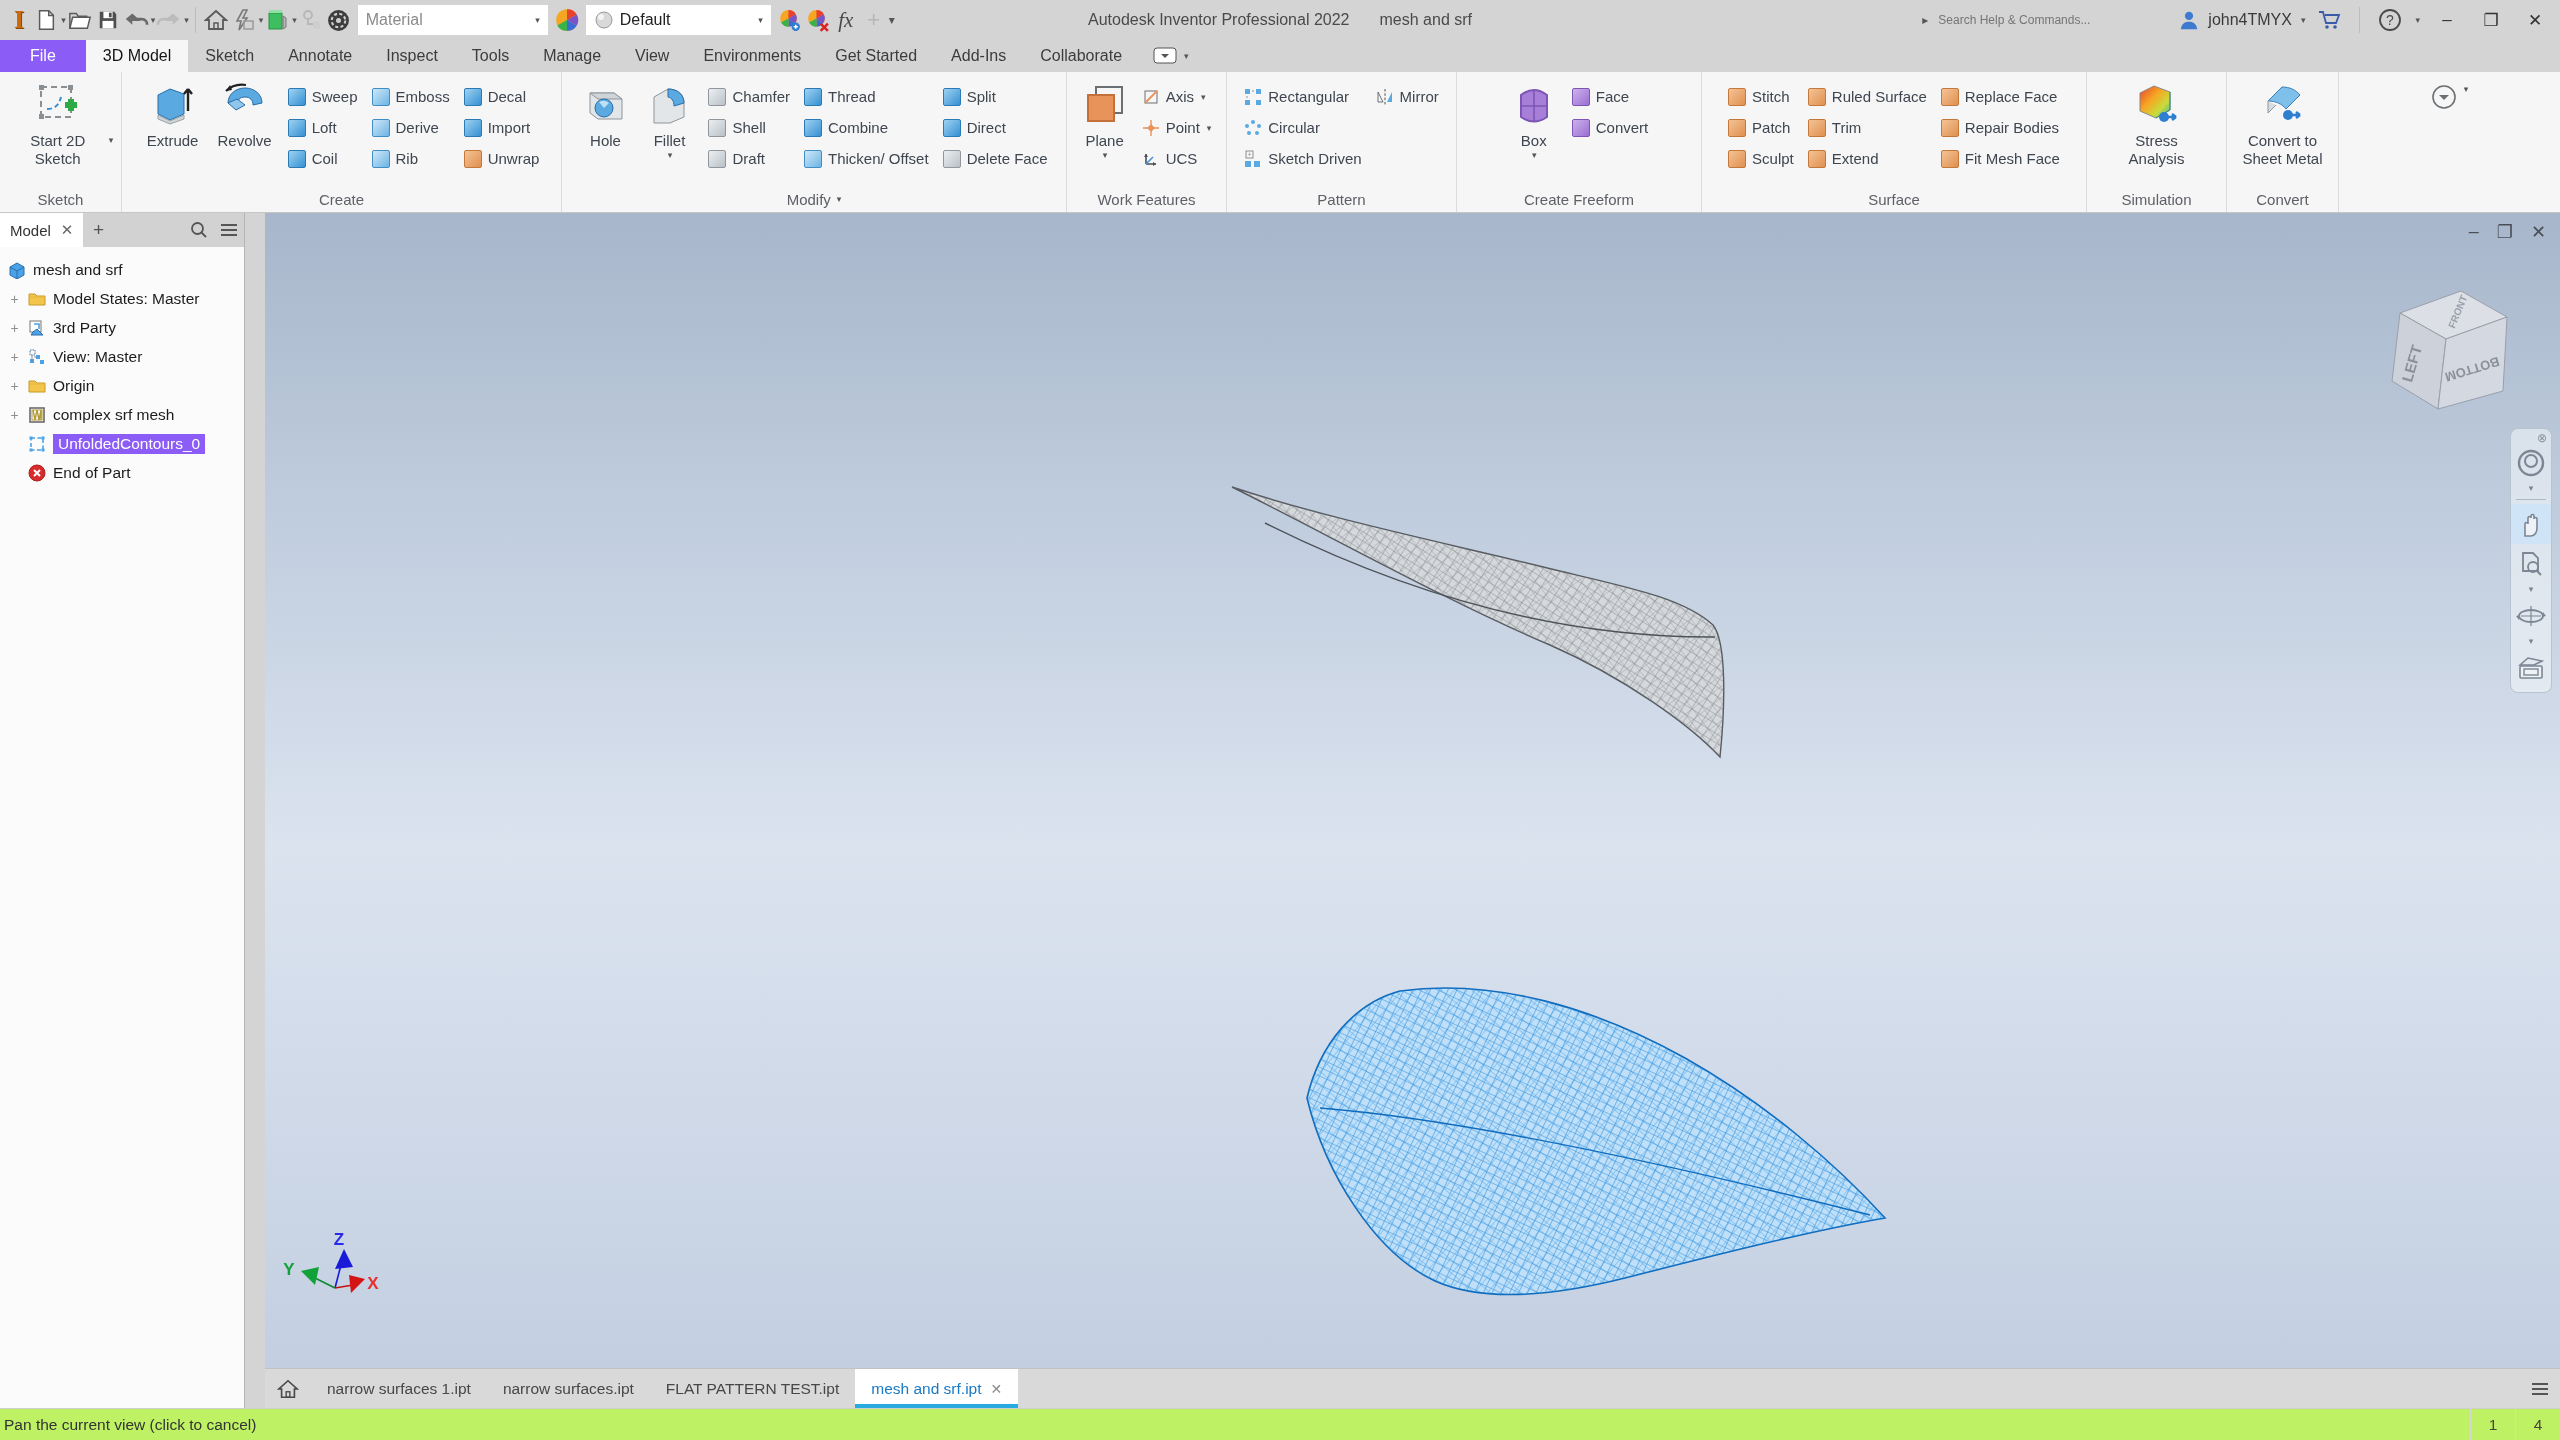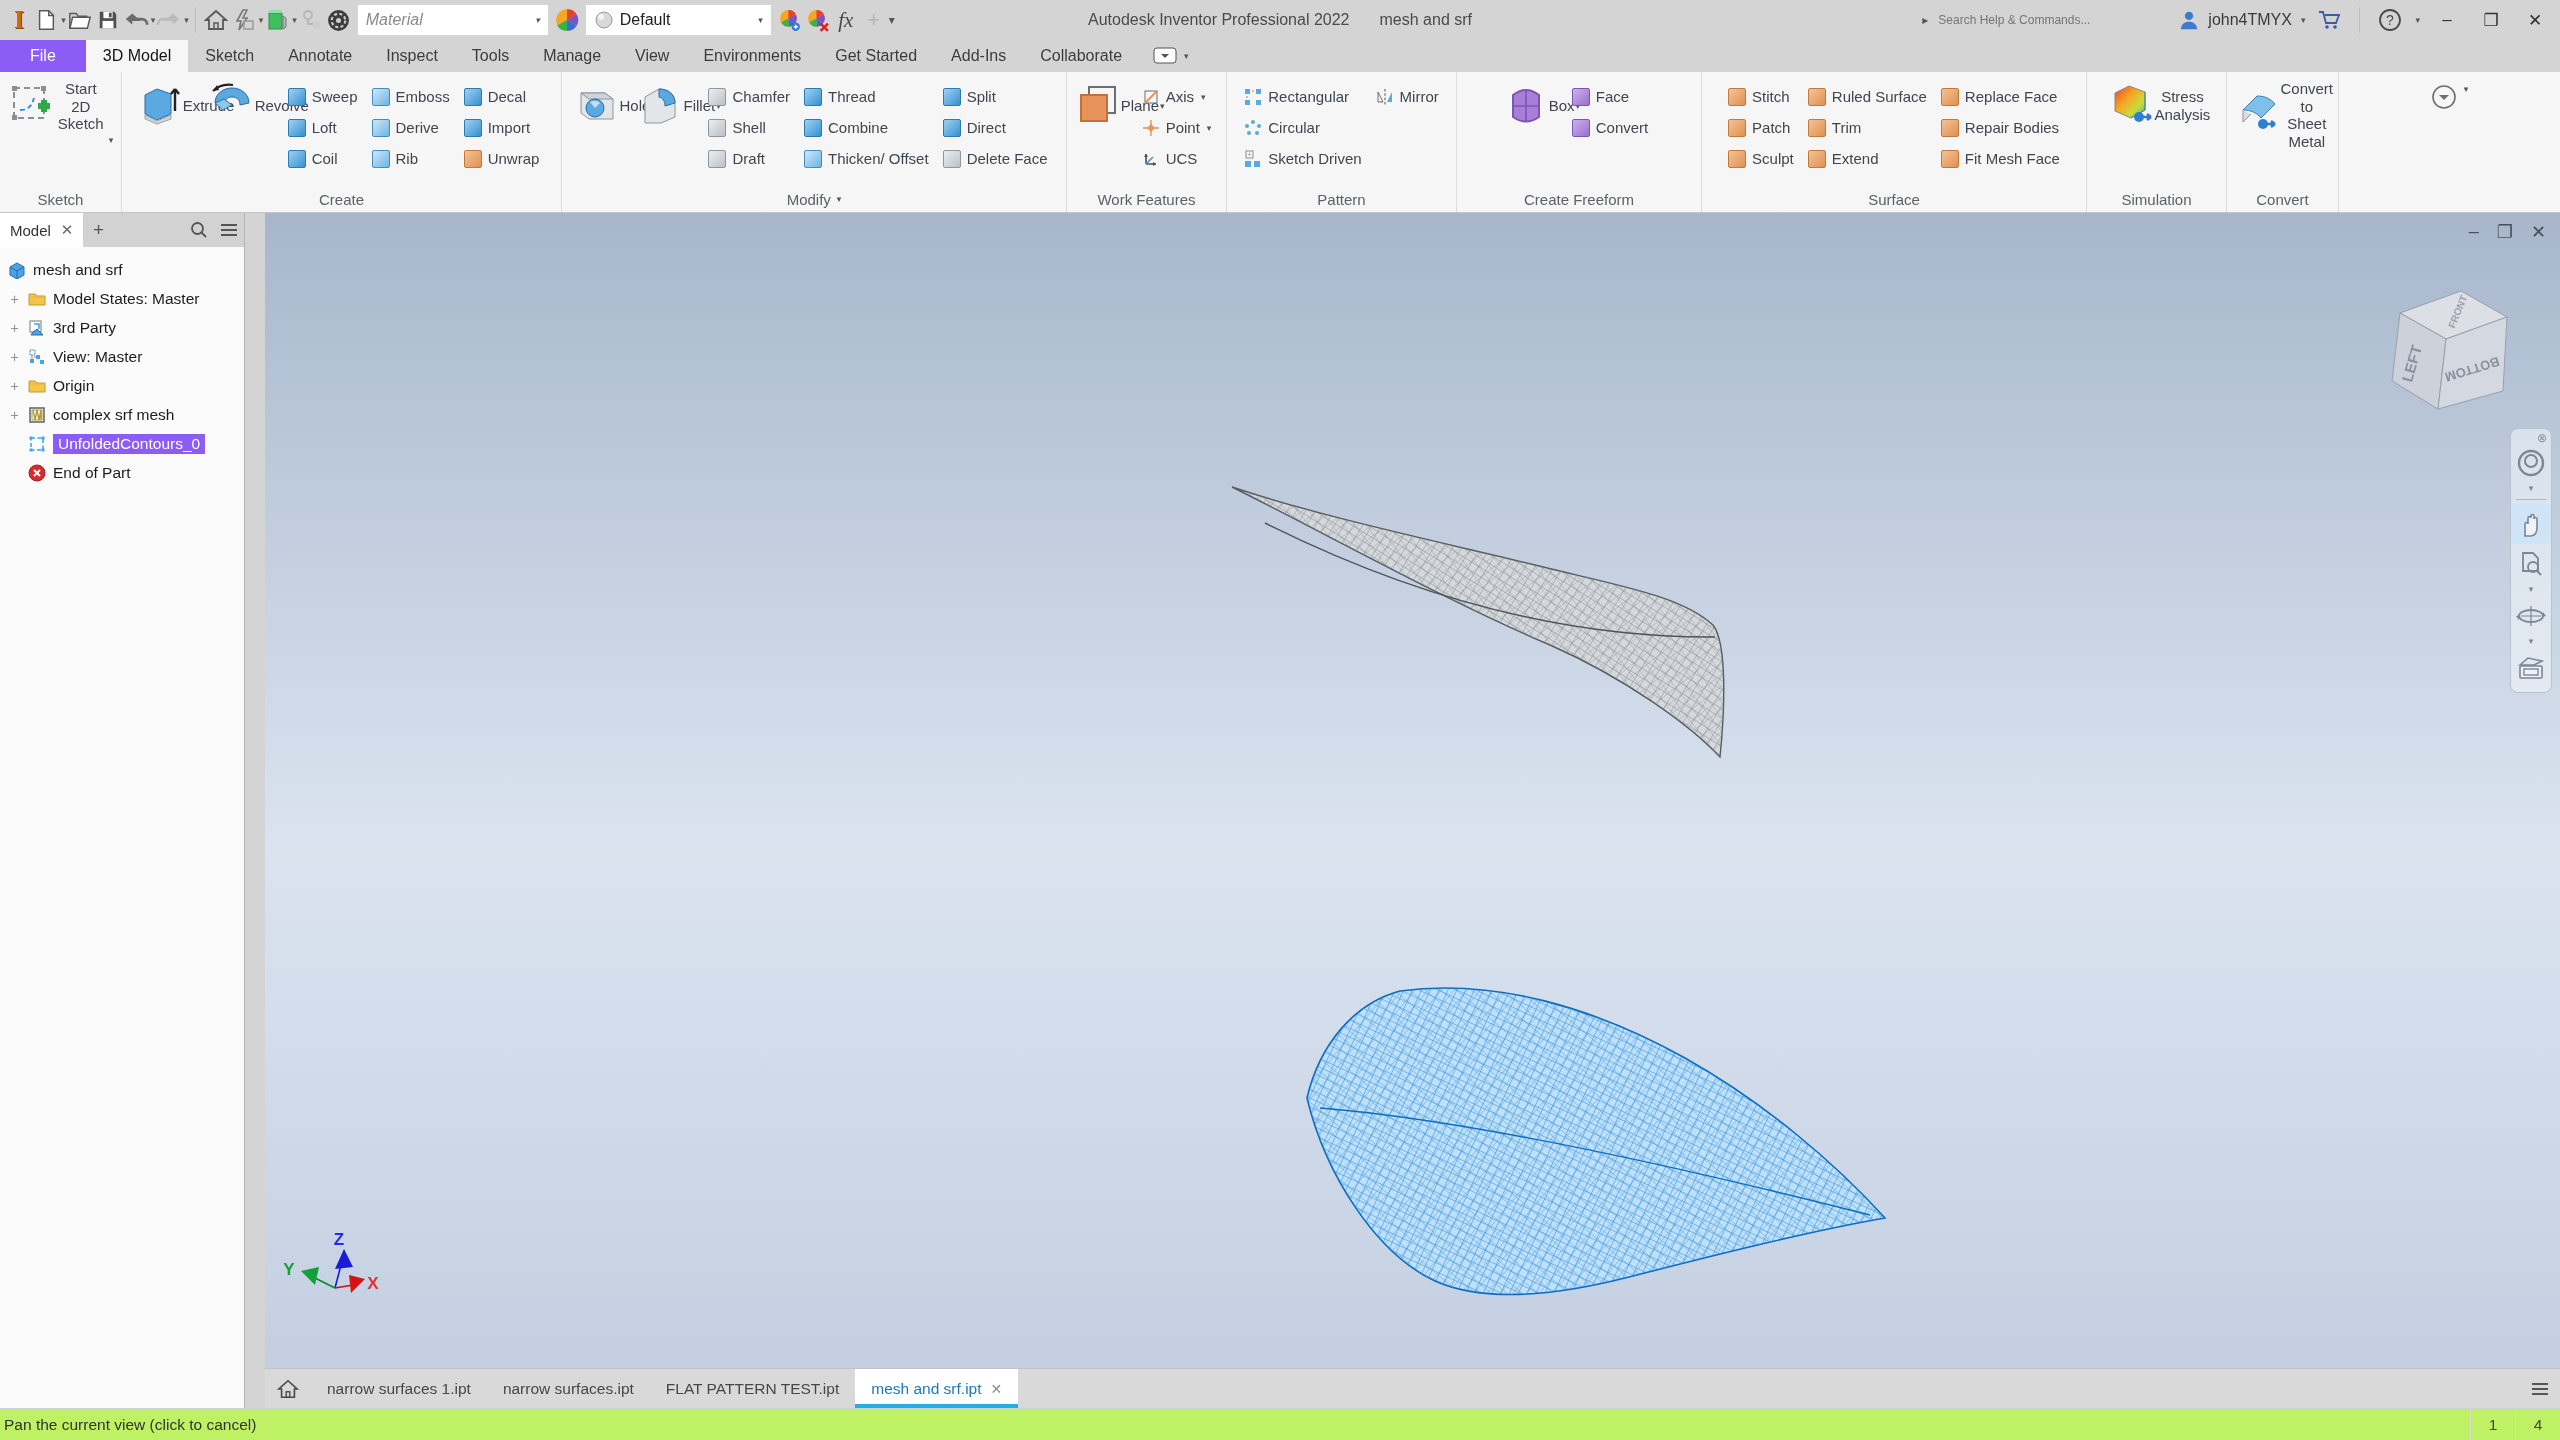--- a/index.html
+++ b/index.html
@@ -6,40 +6,40 @@
   body{margin:0;background:#888}
   .app{position:relative;width:2560px;height:1440px;background:#d4d4d4;font-family:"Liberation Sans",sans-serif;overflow:hidden;color:#3a3a3a}
   
   .titlebar{position:absolute;top:0;left:0;right:0;height:40px;display:flex;align-items:center;background:#d4d4d4;font-size:16px}
   .qat{display:flex;align-items:center;padding-left:6px}
   .qbtn{height:30px;min-width:28px;display:flex;align-items:center;justify-content:center;border-radius:2px;color:#4a4a4a}
   .qbtn.dis{opacity:.4}
   .caret{font-size:9px;color:#555;margin-left:1px}
   .vdiv{width:1px;height:26px;background:#bdbdbd;margin:0 6px}
   .field{background:#fff;height:30px;display:flex;align-items:center;padding:0 8px;margin:0 5px;gap:6px}
-  .mat{width:190px;font-style:italic;color:#8a8a8a;justify-content:space-between}
+  .mat{width:190px;color:#8a8a8a;justify-content:space-between}
   .appear{width:185px;justify-content:space-between}
   .applogo{font-family:"Liberation Serif",serif;font-weight:bold;font-size:26px;color:#c96a10;padding:0 8px;text-shadow:1px 1px 0 #8a4a08}
   .title-center{position:absolute;left:50%;top:0;height:40px;transform:translateX(-50%);display:flex;align-items:center;gap:30px;color:#4a4a4a;white-space:nowrap}
   .tb-right{position:absolute;right:0;top:0;height:40px;display:flex;align-items:center;gap:10px;padding-right:8px}
   .search-input{border:0;background:transparent;font-size:12px;color:#14532d;width:230px;outline:none;font-family:"Liberation Sans",sans-serif}
   .user{display:flex;align-items:center;gap:8px;color:#3a3a3a}
   .winbtn{width:34px;height:30px;display:flex;align-items:center;justify-content:center;font-size:17px;color:#333}
   
   .tabrow{position:absolute;top:40px;left:0;right:0;height:32px;display:flex;align-items:stretch;background:#d4d4d4}
   .rtab{display:flex;align-items:center;padding:0 17px;font-size:16px;color:#3c3c3c}
   .rtab.file{background:#8b5cf6;color:#fff;padding:0 30px}
   .rtab.active{background:#f6f6f6;color:#141414}
   .tab-extra{display:flex;align-items:center;gap:4px;margin-left:14px;color:#444}
   
   .ribbon{position:absolute;top:72px;left:0;right:0;height:141px;background:#f6f6f6;display:flex;border-bottom:1px solid #c6c6c6}
   .rgroup{display:flex;flex-direction:column;border-right:1px solid #dcdcdc;flex:0 0 auto}
   .rg-content{flex:1;display:flex;align-items:flex-start;justify-content:center;padding-top:5px}
   .rg-footer{height:26px;display:flex;align-items:center;justify-content:center;gap:5px;font-size:15px;color:#5d6067}
-  .rbig{width:72px;display:flex;flex-direction:row;align-items:center;padding-top:3px;font-size:15px;color:#3f4650;text-align:center;line-height:1.18}
+  .rbig{width:72px;display:flex;flex-direction:column;align-items:center;padding-top:3px;font-size:15px;color:#3f4650;text-align:center;line-height:1.18}
   .rbig .bicon{width:48px;height:48px;margin-bottom:4px;display:flex;align-items:center;justify-content:center}
   .rbig.wide{width:96px}
   .scol{display:flex;flex-direction:column;padding-top:4px}
   .sb{display:flex;align-items:center;gap:6px;height:31px;padding:0 7px;font-size:15px;color:#3f4650;white-space:nowrap}
   .sic{width:18px;height:18px;border-radius:2px;flex:0 0 auto}
   .sic.blue{background:linear-gradient(135deg,#9ed2f2,#3590d2);border:1px solid #2a7ab6}
   .sic.blue2{background:linear-gradient(135deg,#cfe8f8,#6db4e4);border:1px solid #3f8ec6}
   .sic.orange{background:linear-gradient(135deg,#f4c396,#e0904f);border:1px solid #c4793b}
   .sic.gray{background:linear-gradient(135deg,#eceff1,#b9c0c6);border:1px solid #8f979e}
   .sic.purple{background:linear-gradient(135deg,#cdb1ec,#9a6fd2);border:1px solid #7d55b4}

